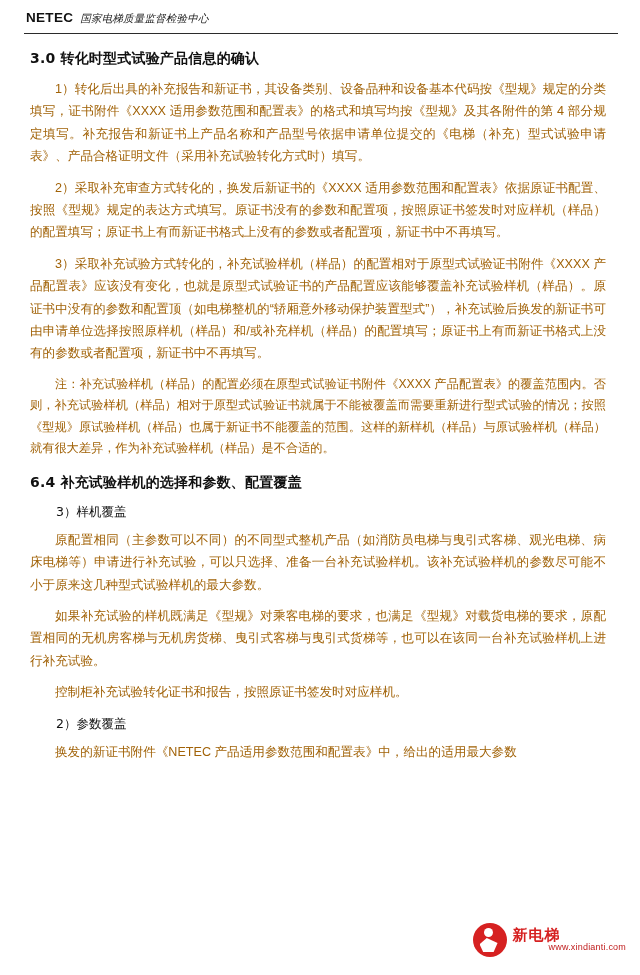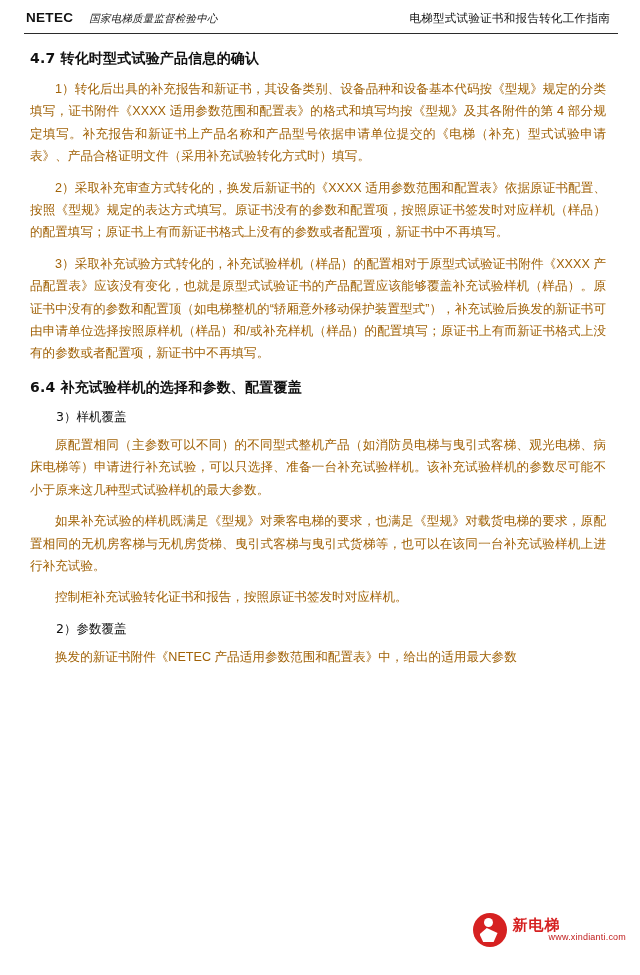--- a/index.html
+++ b/index.html
@@ -27,21 +27,21 @@
   .header {
     display: flex;
     align-items: flex-end;
     justify-content: space-between;
     padding: 10px 26px 4px 26px;
     box-sizing: border-box;
   }
   .header-left {
     display: flex;
     align-items: baseline;
-    gap: 16px;
+    gap: 7px;
   }
   .brand-mark {
     font-family: "Liberation Sans", sans-serif;
     font-size: 13.5px;
     font-weight: 700;
     letter-spacing: 0.3px;
     color: #111;
   }
   .brand-name {
     font-family: "DejaVu Sans", "Liberation Sans", sans-serif;
@@ -102,21 +102,21 @@
     line-height: 1.76;
   }
   p.para.tight {
     margin-bottom: 7px;
   }
 
   
   .watermark {
     position: absolute;
     right: 14px;
-    bottom: 28px;
+    bottom: 18px;
     display: flex;
     align-items: center;
     gap: 6px;
   }
   .wm-badge {
     width: 34px;
     height: 34px;
     border-radius: 50%;
     background: #d62121;
     position: relative;
@@ -165,31 +165,31 @@
 </head>
 <body>
 
 <div class="page">
 
   <div class="header">
     <div class="header-left">
       <span class="brand-mark">NETEC</span>
       <span class="brand-name">国家电梯质量监督检验中心</span>
     </div>
-    <div class="header-right">电梯型式试验证书和报告转化工作指南</div>
   </div>
   <div class="header-rule"></div>
 
   <div class="content">
 
-    <h2 class="section first">4.7  转化时型式试验产品信息的确认</h2>
+    <h2 class="section first">3.0  转化时型式试验产品信息的确认</h2>
 
     <p class="para">1）转化后出具的补充报告和新证书，其设备类别、设备品种和设备基本代码按《型规》规定的分类填写，证书附件《XXXX 适用参数范围和配置表》的格式和填写均按《型规》及其各附件的第 4 部分规定填写。补充报告和新证书上产品名称和产品型号依据申请单位提交的《电梯（补充）型式试验申请表》、产品合格证明文件（采用补充试验转化方式时）填写。</p>
     <p class="para">2）采取补充审查方式转化的，换发后新证书的《XXXX 适用参数范围和配置表》依据原证书配置、按照《型规》规定的表达方式填写。原证书没有的参数和配置项，按照原证书签发时对应样机（样品）的配置填写；原证书上有而新证书格式上没有的参数或者配置项，新证书中不再填写。</p>
     <p class="para">3）采取补充试验方式转化的，补充试验样机（样品）的配置相对于原型式试验证书附件《XXXX 产品配置表》应该没有变化，也就是原型式试验证书的产品配置应该能够覆盖补充试验样机（样品）。原证书中没有的参数和配置顶（如电梯整机的“轿厢意外移动保护装置型式”），补充试验后换发的新证书可由申请单位选择按照原样机（样品）和/或补充样机（样品）的配置填写；原证书上有而新证书格式上没有的参数或者配置项，新证书中不再填写。</p>
+    <p class="para note">注：补充试验样机（样品）的配置必须在原型式试验证书附件《XXXX 产品配置表》的覆盖范围内。否则，补充试验样机（样品）相对于原型式试验证书就属于不能被覆盖而需要重新进行型式试验的情况；按照《型规》原试验样机（样品）也属于新证书不能覆盖的范围。这样的新样机（样品）与原试验样机（样品）就有很大差异，作为补充试验样机（样品）是不合适的。</p>
 
     <h2 class="section">6.4  补充试验样机的选择和参数、配置覆盖</h2>
 
     <h3 class="sub">3）样机覆盖</h3>
     <p class="para">原配置相同（主参数可以不同）的不同型式整机产品（如消防员电梯与曳引式客梯、观光电梯、病床电梯等）申请进行补充试验，可以只选择、准备一台补充试验样机。该补充试验样机的参数尽可能不小于原来这几种型式试验样机的最大参数。</p>
     <p class="para">如果补充试验的样机既满足《型规》对乘客电梯的要求，也满足《型规》对载货电梯的要求，原配置相同的无机房客梯与无机房货梯、曳引式客梯与曳引式货梯等，也可以在该同一台补充试验样机上进行补充试验。</p>
     <p class="para">控制柜补充试验转化证书和报告，按照原证书签发时对应样机。</p>
 
     <h3 class="sub">2）参数覆盖</h3>
     <p class="para tight">换发的新证书附件《NETEC 产品适用参数范围和配置表》中，给出的适用最大参数</p>

